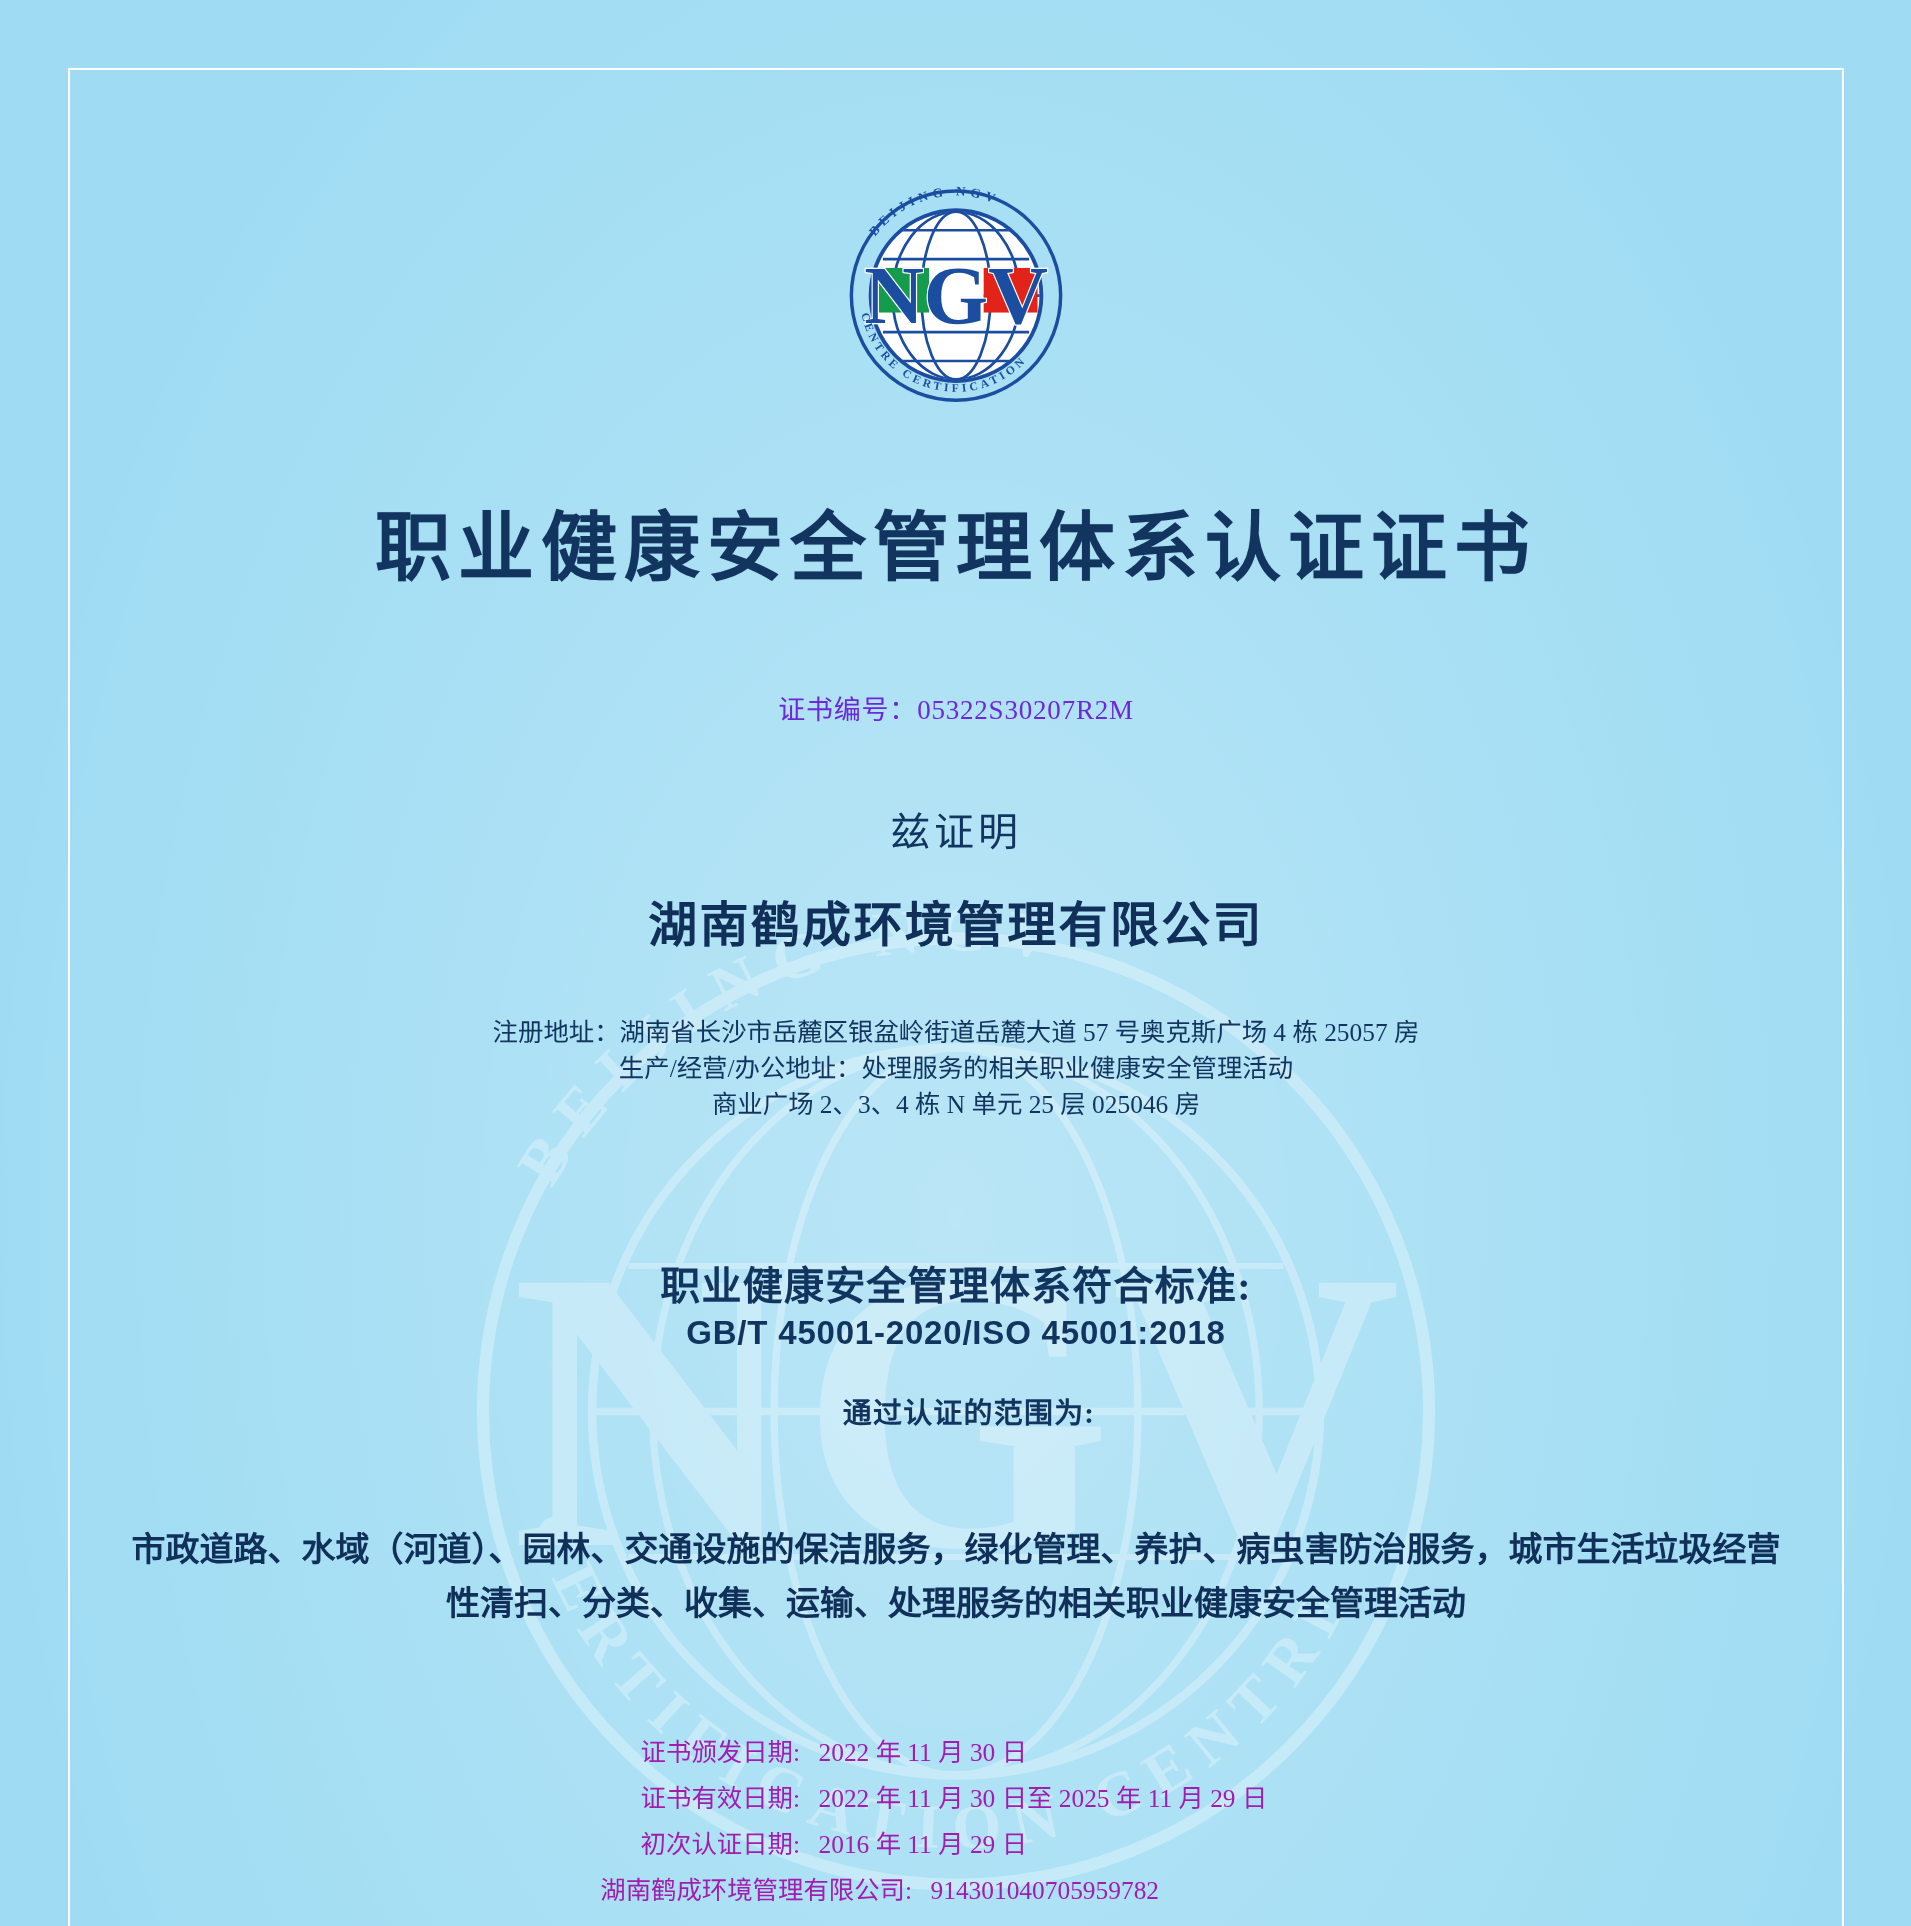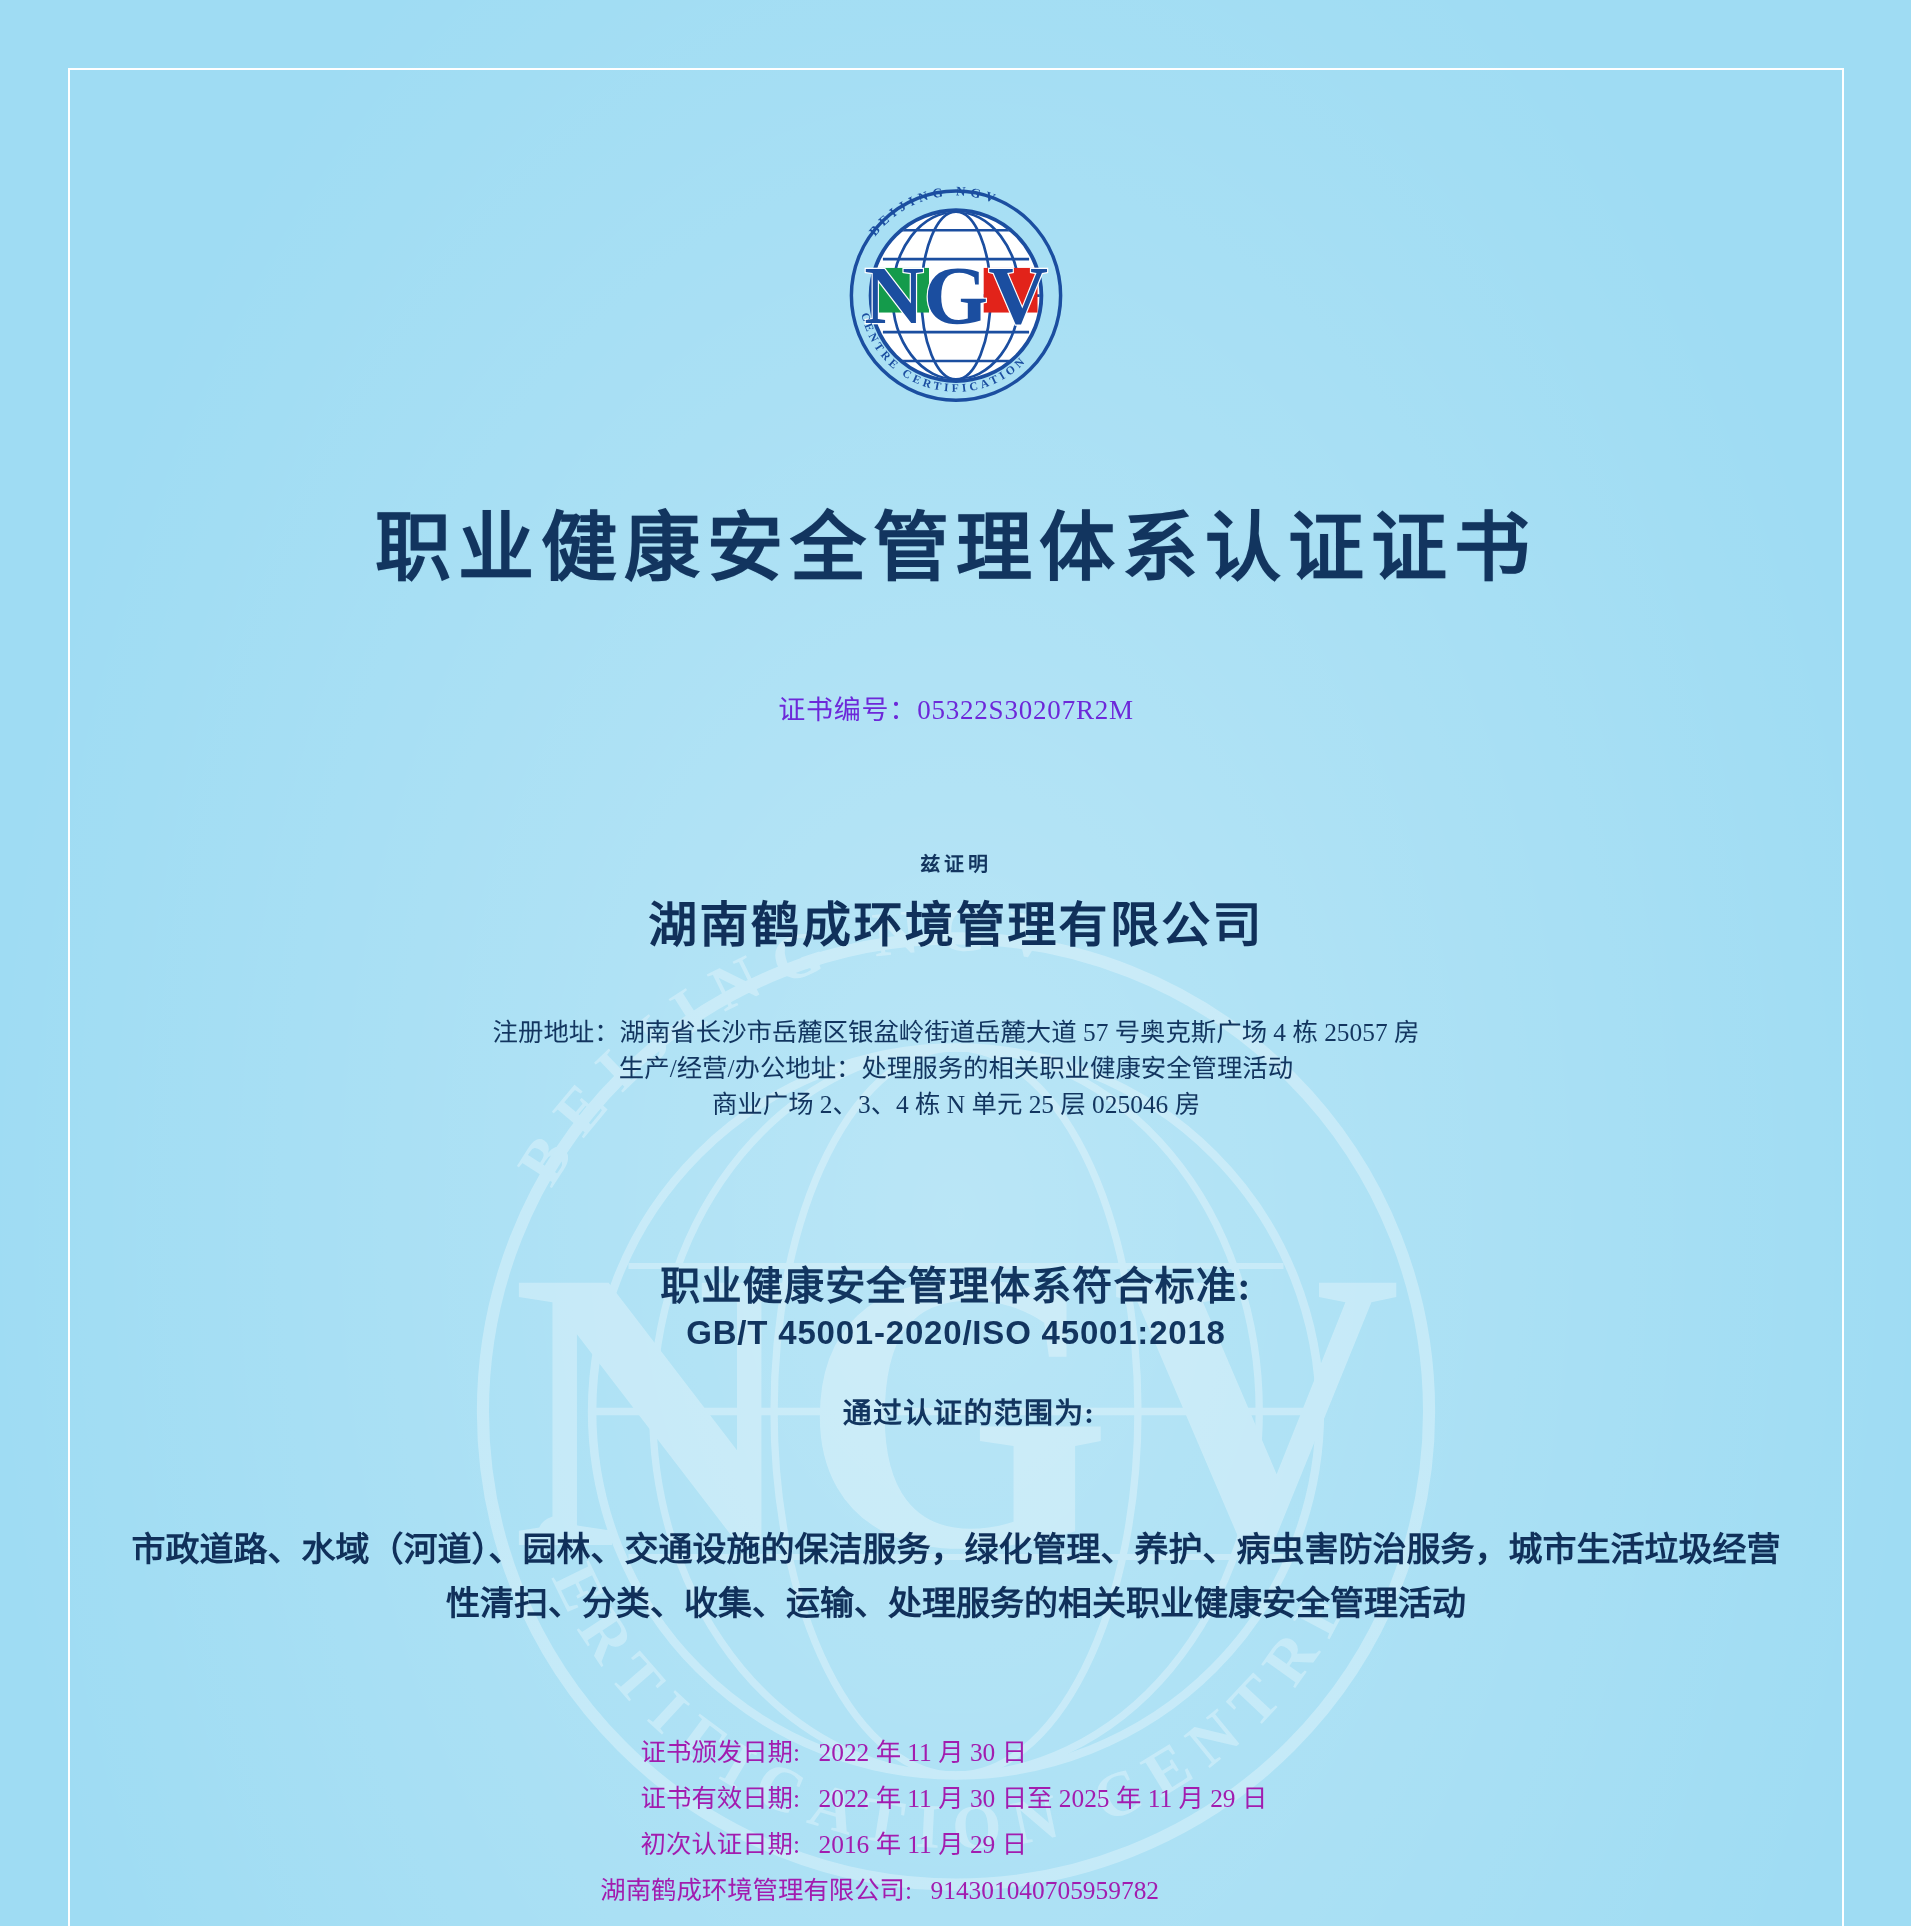--- a/index.html
+++ b/index.html
@@ -93,26 +93,25 @@
     color: #6d28d9;
     letter-spacing: 0.8px;
     z-index: 4;
   }
   .zizhengming {
     position: absolute;
     left: 0;
     right: 0;
     top: 732px;
     text-align: center;
-    font-size: 20px;
-    font-weight: bold;
+    font-size: 40px;
+    font-weight: normal;
     color: #12355f;
     letter-spacing: 3.9px;
     z-index: 4;
-    margin-top: 48px;
   }
   .company {
     position: absolute;
     left: 0;
     right: 0;
     top: 817px;
     text-align: center;
     font-size: 49px;
     font-weight: bold;
     color: #10305a;

